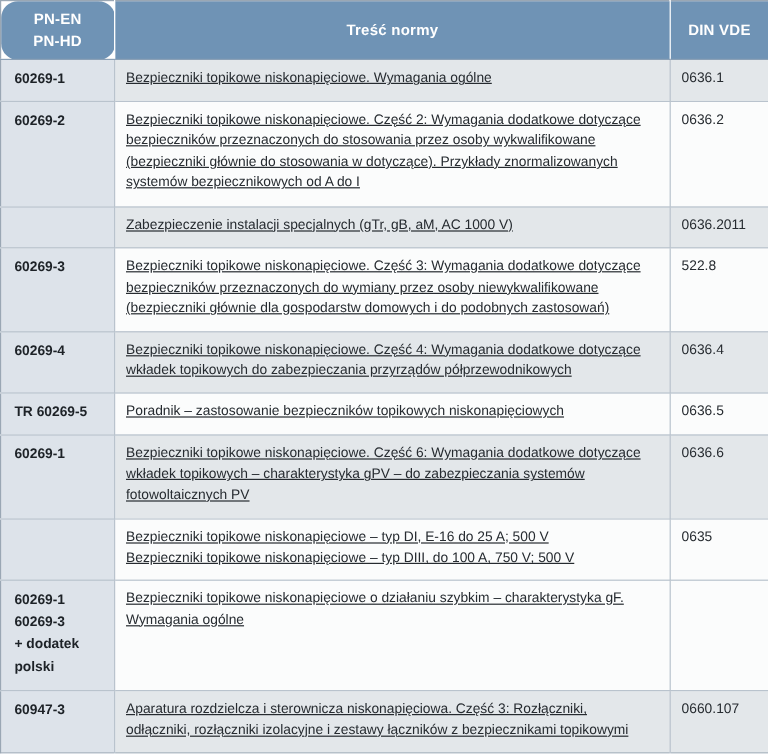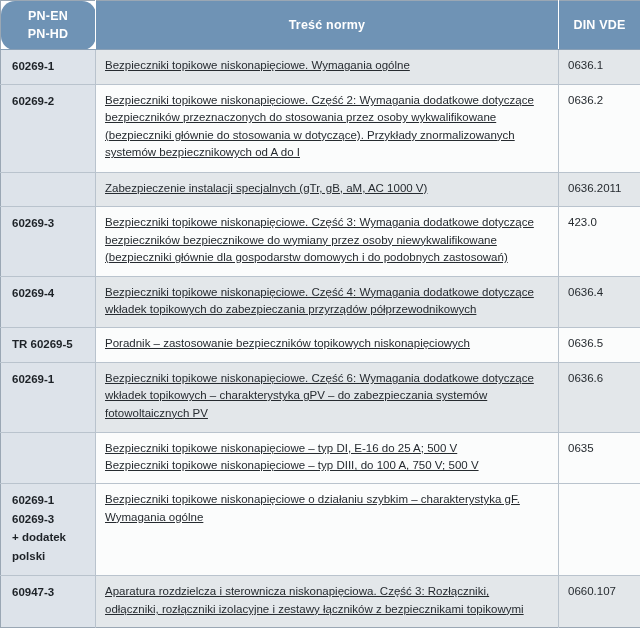--- a/index.html
+++ b/index.html
@@ -133,24 +133,24 @@
           <span class="line">Zabezpieczenie instalacji specjalnych (gTr, gB, aM, AC 1000 V)</span>
         </td>
         <td class="cell-din">0636.2011</td>
       </tr>
       <tr class="plain">
         <td class="cell-code">
           <span class="line">60269-3</span>
         </td>
         <td class="cell-body">
           <span class="line">Bezpieczniki topikowe niskonapięciowe. Część 3: Wymagania dodatkowe dotyczące</span>
-          <span class="line">bezpieczników bezpiecznikowe do wymiany przez osoby niewykwalifikowane</span>
+          <span class="line">bezpieczników przeznaczonych do wymiany przez osoby niewykwalifikowane</span>
           <span class="line">(bezpieczniki głównie dla gospodarstw domowych i do podobnych zastosowań)</span>
         </td>
-        <td class="cell-din">423.0</td>
+        <td class="cell-din">522.8</td>
       </tr>
       <tr class="shade">
         <td class="cell-code">
           <span class="line">60269-4</span>
         </td>
         <td class="cell-body">
           <span class="line">Bezpieczniki topikowe niskonapięciowe. Część 4: Wymagania dodatkowe dotyczące</span>
           <span class="line">wkładek topikowych do zabezpieczania przyrządów półprzewodnikowych</span>
         </td>
         <td class="cell-din">0636.4</td>

